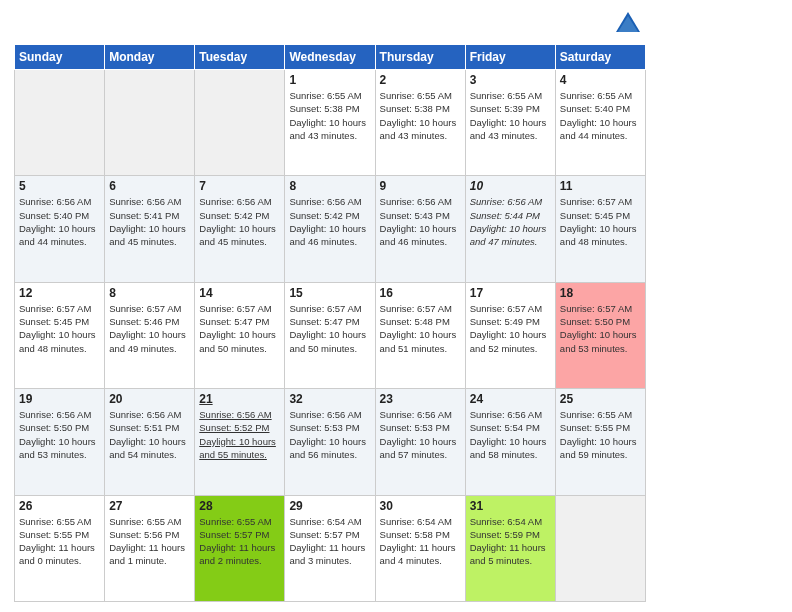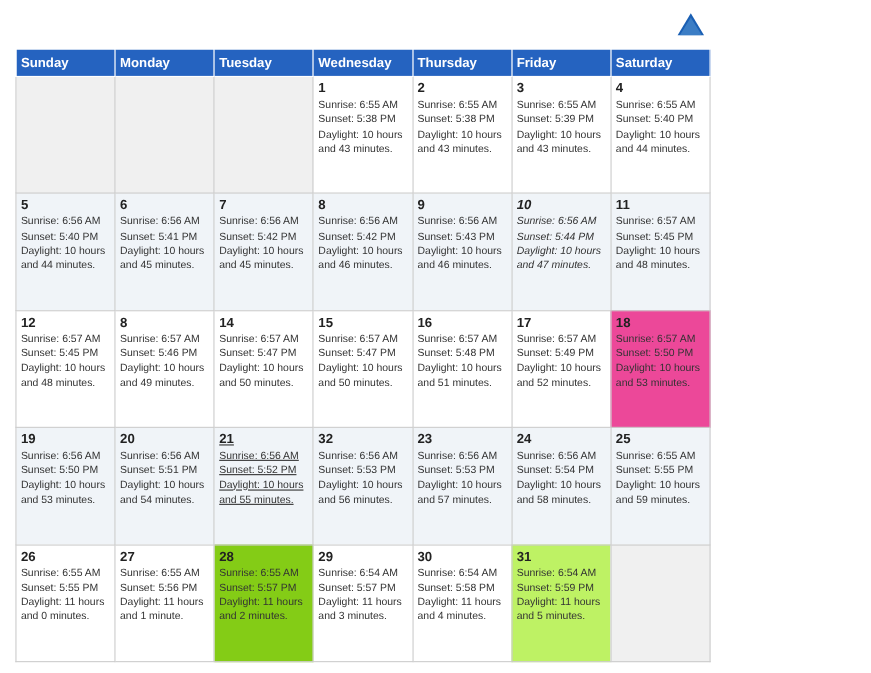--- a/index.html
+++ b/index.html
@@ -204,21 +204,21 @@
             <div class="day-info">Sunrise: 6:57 AM<br>Sunset: 5:47 PM<br>Daylight: 10 hours<br>and 50 minutes.</div>
           </td>
           <td style="background: rgb(255, 255, 255);">
             <span class="day-num">16</span>
             <div class="day-info">Sunrise: 6:57 AM<br>Sunset: 5:48 PM<br>Daylight: 10 hours<br>and 51 minutes.</div>
           </td>
           <td style="background: rgb(255, 255, 255);">
             <span class="day-num">17</span>
             <div class="day-info">Sunrise: 6:57 AM<br>Sunset: 5:49 PM<br>Daylight: 10 hours<br>and 52 minutes.</div>
           </td>
-          <td style="background: #ec4899;">
+          <td style="background: #fca5a5;">
             <span class="day-num">18</span>
             <div class="day-info">Sunrise: 6:57 AM<br>Sunset: 5:50 PM<br>Daylight: 10 hours<br>and 53 minutes.</div>
           </td>
         </tr>
         <tr>
           <td style="background: rgb(240, 244, 248);">
             <span class="day-num">19</span>
             <div class="day-info">Sunrise: 6:56 AM<br>Sunset: 5:50 PM<br>Daylight: 10 hours<br>and 53 minutes.</div>
           </td>
           <td style="background: rgb(240, 244, 248);">

